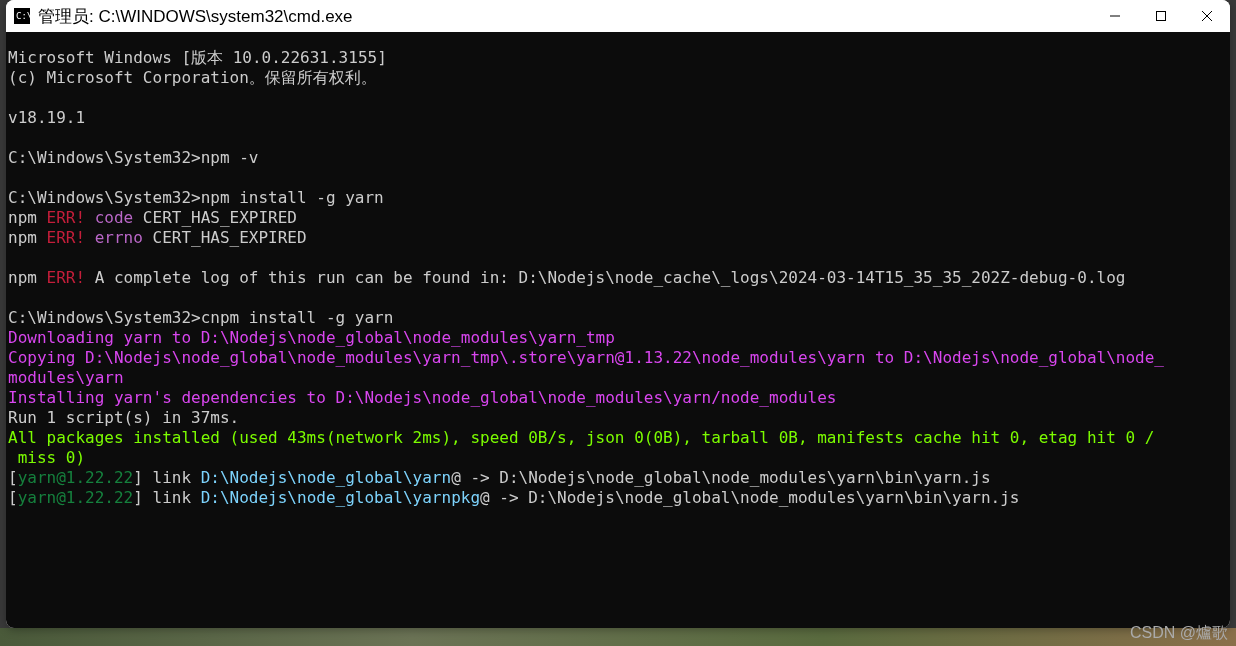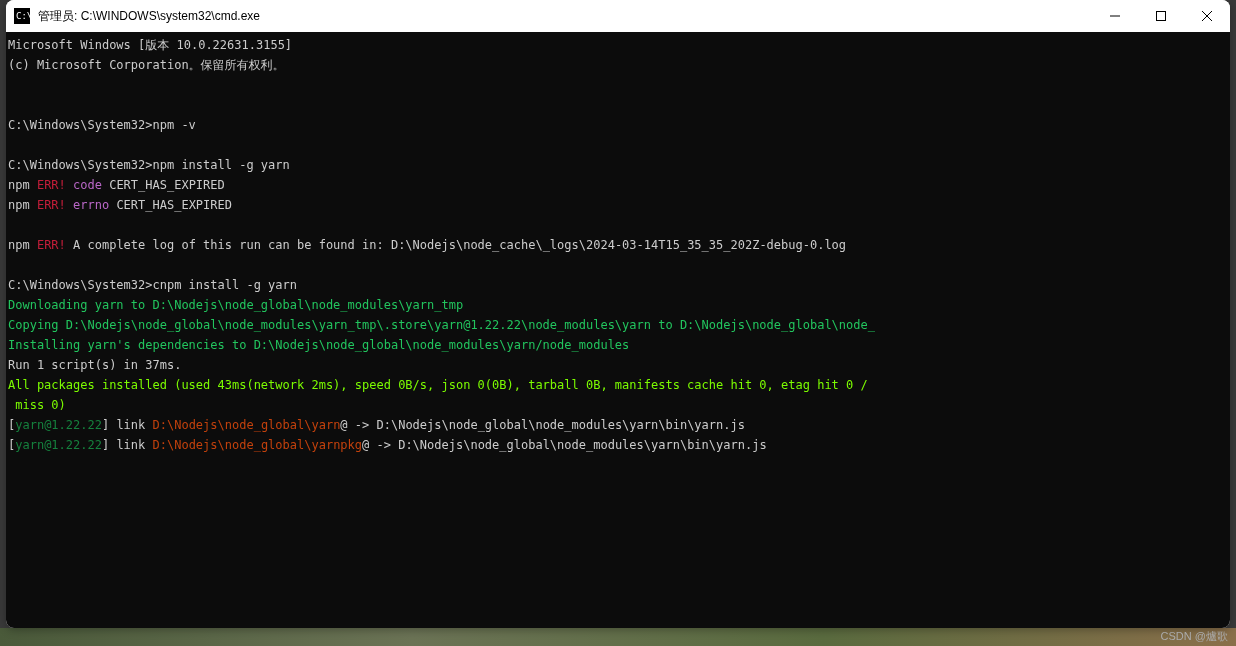--- a/index.html
+++ b/index.html
@@ -1,35 +1,35 @@
 <!DOCTYPE html>
 <html><head>
 <meta charset="utf-8">
 <style>
 *{margin:0;padding:0;box-sizing:border-box}
 body{width:1236px;height:646px;font-family:"Segoe UI","Microsoft YaHei",sans-serif;background:#3a3a3a;overflow:hidden;position:relative}
 .window{position:absolute;top:0;left:6px;width:1224px;height:628px;background:#fff;border-radius:8px;overflow:hidden;box-shadow:0 2px 10px rgba(0,0,0,.3);display:flex;flex-direction:column}
 .titlebar{height:32px;background:#fff;display:flex;align-items:center;padding-left:8px;flex-shrink:0}
 .title-icon{width:16px;height:16px;margin-right:8px;display:flex;align-items:center;justify-content:center}
-.title-text{font-size:12px;color:#000;flex:1}
+.title-text{font-size:17px;color:#000;flex:1}
 .win-controls{display:flex;height:100%}
 .win-btn{width:46px;height:32px;display:flex;align-items:center;justify-content:center;cursor:pointer;color:#000}
-.terminal{flex:1;background:#0c0c0c;padding:3px 0 6px 2px;font-family:"NSimSun","Consolas",monospace;font-size:12px;line-height:20px;overflow-y:auto;position:relative}
+.terminal{flex:1;background:#0c0c0c;padding:16px 0 6px 2px;font-family:"NSimSun","Consolas",monospace;font-size:16px;line-height:20px;overflow-y:auto;position:relative}
 .terminal::-webkit-scrollbar{width:14px}
 .terminal::-webkit-scrollbar-track{background:#0c0c0c}
 .terminal::-webkit-scrollbar-thumb{background:#555;border-radius:2px}
 .ln{white-space:pre;color:#ccc}
 .white{color:#ccc}
 .red{color:#c41e3a}
 .magenta{color:#b967c7}
-.gray{color:#22c55e}
+.gray{color:#d946ef}
 .green{color:#7cfc00}
 .cyan{color:#15803d}
-.pink{color:#c2410c}
-.watermark{position:absolute;right:8px;bottom:2px;font-size:11px;color:#aaa;font-family:"Microsoft YaHei",sans-serif}
+.pink{color:#7dd3fc}
+.watermark{position:absolute;right:8px;bottom:2px;font-size:16px;color:#aaa;font-family:"Microsoft YaHei",sans-serif}
 .bg-strip{position:absolute;bottom:0;left:0;width:1236px;height:18px;background:linear-gradient(90deg,#4a5a3a,#6b7355,#5a6b3f,#8a6f4a)}
 </style>
 </head>
 <body>
 
 <div class="bg-strip"></div>
 
 <div class="window">
   <div class="titlebar">
     <span class="title-icon">
@@ -55,32 +55,34 @@
             <line x1="0" y1="0" x2="10" y2="10" stroke="currentColor" stroke-width="1"></line>
             <line x1="10" y1="0" x2="0" y2="10" stroke="currentColor" stroke-width="1"></line>
           </svg>
       </div>
     </div>
   </div>
   <div class="terminal" id="terminal">
       <div class="ln"><span class="white">Microsoft Windows [版本 10.0.22631.3155]</span></div>
       <div class="ln"><span class="white">(c) Microsoft Corporation。保留所有权利。</span></div>
       <div class="ln">&nbsp;</div>
+      <div class="ln"><span class="white">v18.19.1</span></div>
       <div class="ln">&nbsp;</div>
       <div class="ln"><span class="white">C:\Windows\System32&gt;npm -v</span></div>
       <div class="ln">&nbsp;</div>
       <div class="ln"><span class="white">C:\Windows\System32&gt;npm install -g yarn</span></div>
       <div class="ln"><span class="white">npm </span><span class="red">ERR!</span><span class="magenta"> code</span><span class="white"> CERT_HAS_EXPIRED</span></div>
       <div class="ln"><span class="white">npm </span><span class="red">ERR!</span><span class="magenta"> errno</span><span class="white"> CERT_HAS_EXPIRED</span></div>
       <div class="ln">&nbsp;</div>
       <div class="ln"><span class="white">npm </span><span class="red">ERR!</span><span class="white"> A complete log of this run can be found in: D:\Nodejs\node_cache\_logs\2024-03-14T15_35_35_202Z-debug-0.log</span></div>
       <div class="ln">&nbsp;</div>
       <div class="ln"><span class="white">C:\Windows\System32&gt;cnpm install -g yarn</span></div>
       <div class="ln"><span class="gray">Downloading yarn to D:\Nodejs\node_global\node_modules\yarn_tmp</span></div>
-      <div class="ln"><span class="gray">Copying D:\Nodejs\node_global\node_modules\yarn_tmp\.store\yarn@1.22.22\node_modules\yarn to D:\Nodejs\node_global\node_</span></div>
+      <div class="ln"><span class="gray">Copying D:\Nodejs\node_global\node_modules\yarn_tmp\.store\yarn@1.13.22\node_modules\yarn to D:\Nodejs\node_global\node_</span></div>
+      <div class="ln"><span class="gray">modules\yarn</span></div>
       <div class="ln"><span class="gray">Installing yarn's dependencies to D:\Nodejs\node_global\node_modules\yarn/node_modules</span></div>
       <div class="ln"><span class="white">Run 1 script(s) in 37ms.</span></div>
       <div class="ln"><span class="green">All packages installed (used 43ms(network 2ms), speed 0B/s, json 0(0B), tarball 0B, manifests cache hit 0, etag hit 0 /</span></div>
       <div class="ln"><span class="green"> miss 0)</span></div>
       <div class="ln"><span class="white">[</span><span class="cyan">yarn@1.22.22</span><span class="white">] link </span><span class="pink">D:\Nodejs\node_global\yarn</span><span class="white">@ -&gt; D:\Nodejs\node_global\node_modules\yarn\bin\yarn.js</span></div>
       <div class="ln"><span class="white">[</span><span class="cyan">yarn@1.22.22</span><span class="white">] link </span><span class="pink">D:\Nodejs\node_global\yarnpkg</span><span class="white">@ -&gt; D:\Nodejs\node_global\node_modules\yarn\bin\yarn.js</span></div>
       <div class="ln">&nbsp;</div>
     </div>
 </div>
 

